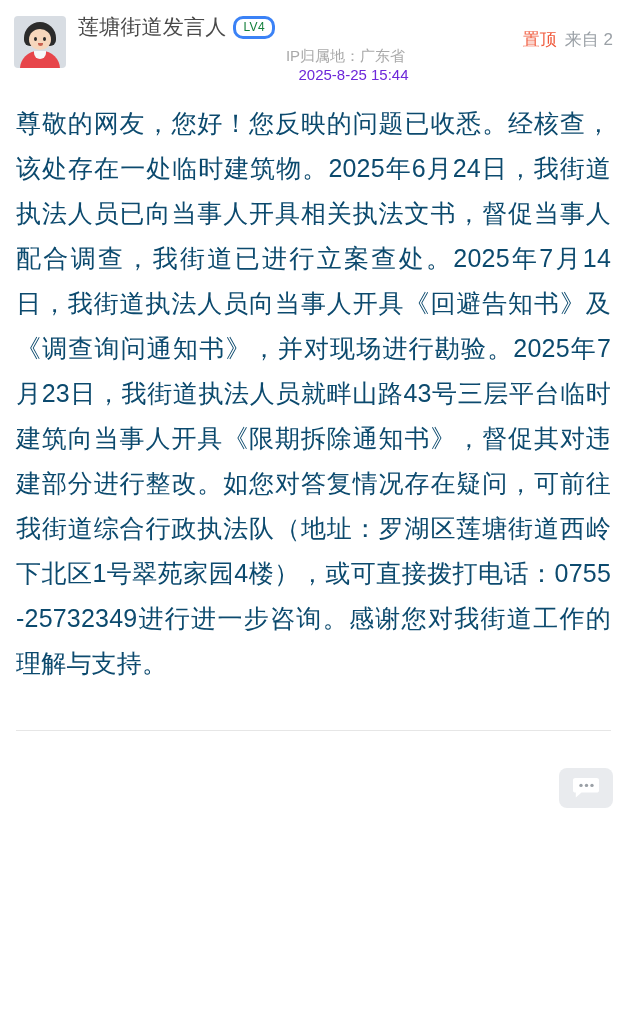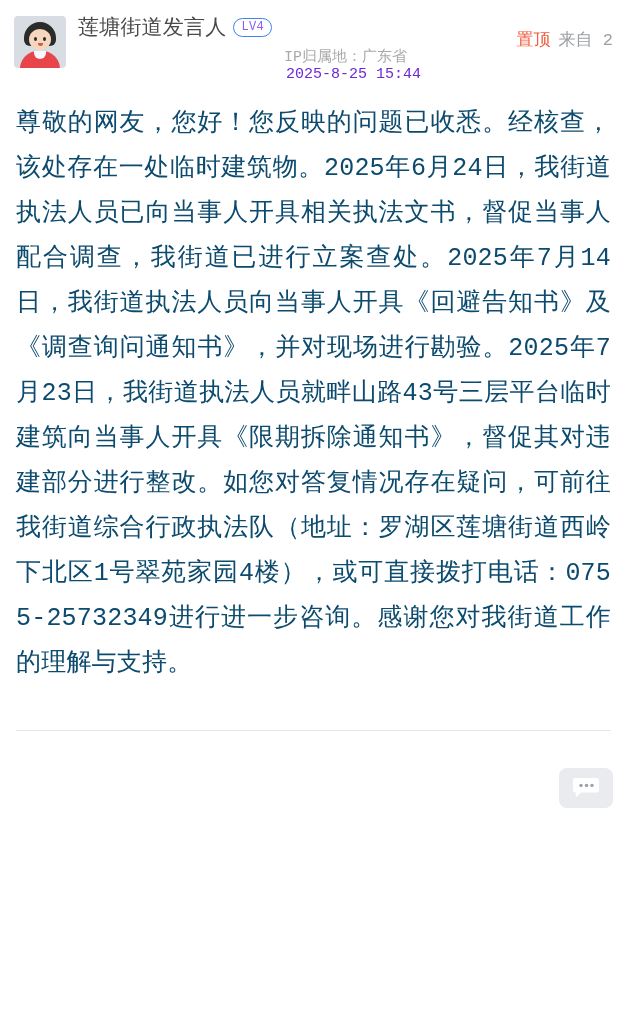--- a/index.html
+++ b/index.html
@@ -14,21 +14,20 @@
     overflow: hidden;
     position: relative;
   }
 
   .page {
     width: 627px;
     height: 820px;
     position: relative;
     background: #ffffff;
     box-sizing: border-box;
-    font-family: Liberation Mono, monospace;
   }
 
   
   .post-header {
     display: flex;
     align-items: flex-start;
     padding: 14px 14px 10px 14px;
     position: relative;
   }
 
@@ -112,22 +111,22 @@
 
   .user-name {
     font-size: 21px;
     color: #4a4a4a;
     font-weight: normal;
     letter-spacing: 0.2px;
   }
 
   .level-badge {
     margin-left: 7px;
-    border: 1px solid #3b82f6;
-    color: #8b5cf6;
+    border: 3px solid #3b82f6;
+    color: #15803d;
     border-radius: 10px;
     font-size: 12px;
     line-height: 14px;
     padding: 1px 7px 2px 7px;
     letter-spacing: 0.4px;
     background: #ffffff;
   }
 
   .meta-row {
     margin-top: 7px;

